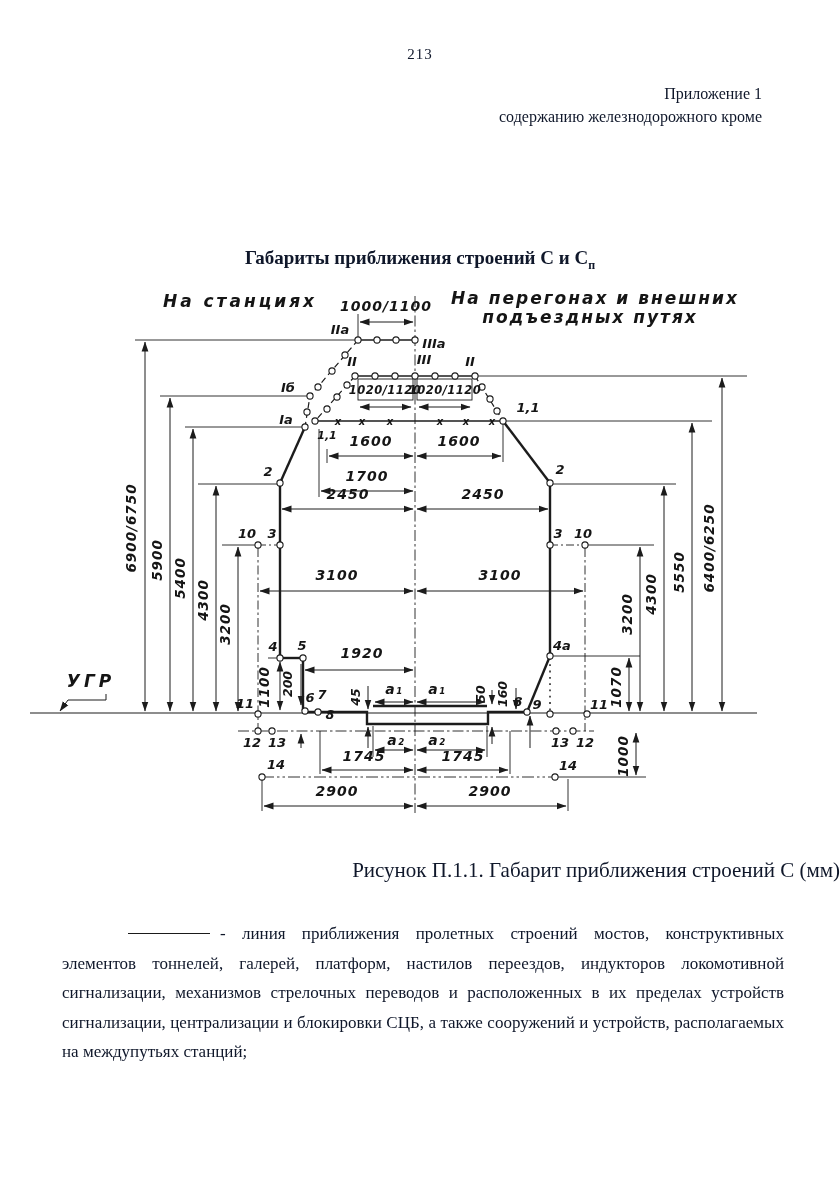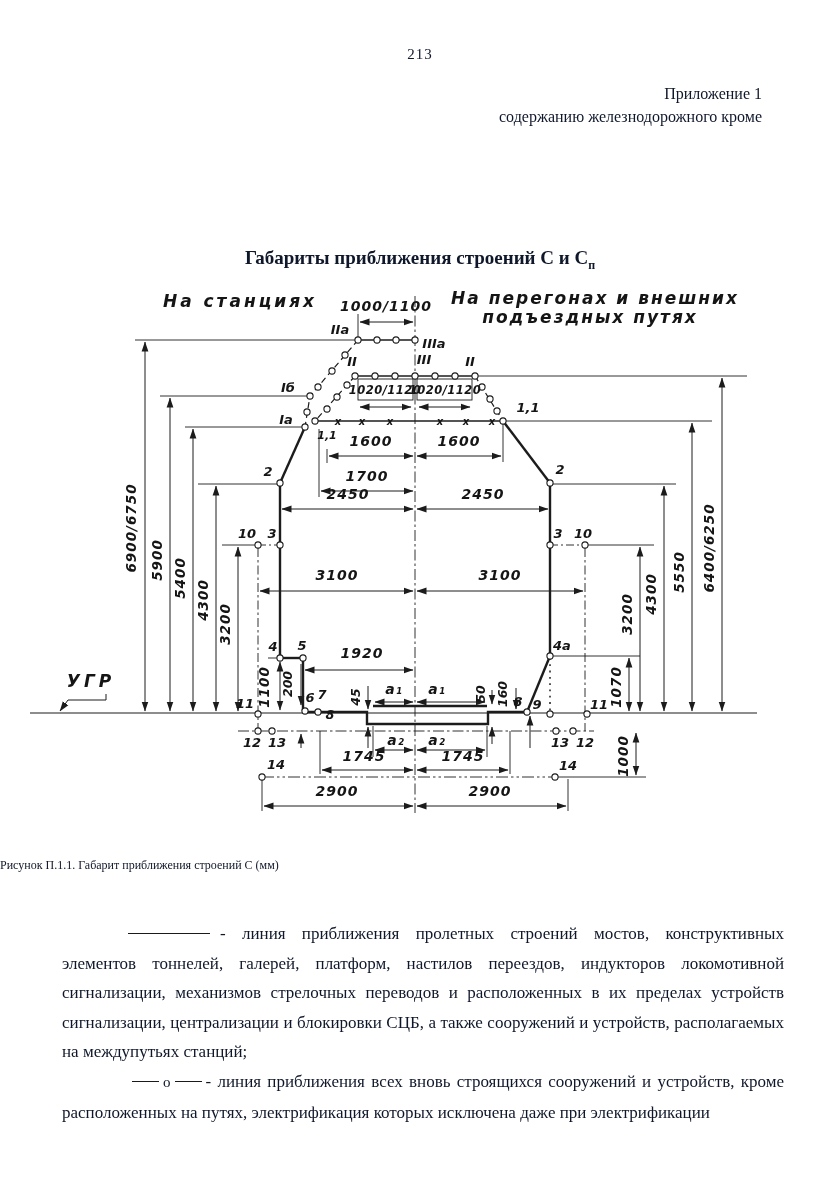--- a/index.html
+++ b/index.html
@@ -5,21 +5,21 @@
   html,body{margin:0;padding:0;background:#e8e8e8;}
   #page{position:relative;width:840px;height:1188px;margin:0 auto;background:#ffffff;
         font-family:"Liberation Serif", serif;color:#0f172a;overflow:hidden;}
   .pagenum{position:absolute;top:46px;left:0;right:0;text-align:center;
            font-size:15px;letter-spacing:1px;}
   .appendix{position:absolute;top:82px;right:78px;text-align:right;
             font-size:16px;line-height:23px;}
   .doc-title{position:absolute;top:199px;left:0;right:0;text-align:center;
              font-size:19px;font-weight:bold;margin-top:48px;}
   .doc-title sub{font-size:12px;}
-  .fig-caption{position:absolute;top:858px;left:0;right:0;text-align:left;font-size:12px;}
+  .fig-caption{position:absolute;top:858px;left:0;right:0;text-align:right;font-size:21px;}
   .bodytext{position:absolute;top:897px;left:62px;width:722px;font-size:17px;
             line-height:29.6px;text-align:justify;margin-top:22px;}
   .bodytext p{margin:0;text-indent:66px;}
   .sym-line{display:inline-block;width:82px;border-top:1.6px solid #1a1a1a;
             vertical-align:middle;margin:0 10px 4px 0;}
   .sym-line-sm{display:inline-block;width:27px;border-top:1.6px solid #1a1a1a;
             vertical-align:middle;margin:0 4px 4px 4px;}
   .sym-o{font-size:15px;}
   svg.diagram{position:absolute;top:285px;left:0;}
   svg.diagram text{fill:#151515;font-family:"DejaVu Sans",sans-serif;
@@ -297,16 +297,15 @@
       <text class="t-rotS" transform="rotate(-90 507 694)" x="507" y="694">160</text>
 
       <text class="t-hdr" x="91" y="687" style="letter-spacing:4px">УГР</text>
     </g>
   </svg>
 
   <div class="fig-caption">Рисунок П.1.1. Габарит приближения строений С (мм)</div>
 
   <div class="bodytext">
     <p><span class="sym-line"></span><span>- линия приближения пролетных строений мостов, конструктивных элементов тоннелей, галерей, платформ, настилов переездов, индукторов локомотивной сигнализации, механизмов стрелочных переводов и расположенных в их пределах устройств сигнализации, централизации и блокировки СЦБ, а также сооружений и устройств, располагаемых на междупутьях станций;</span></p>
-    <p><span class="sym-line-sm"></span><span class="sym-o">о</span><span class="sym-line-sm"></span><span>- линия приближения всех вновь строящихся сооружений и устройств, кроме расположенных на путях, электрификация которых исключена даже при электрификации</span></p>
   </div>
 
 </div>
 
 </body></html>

